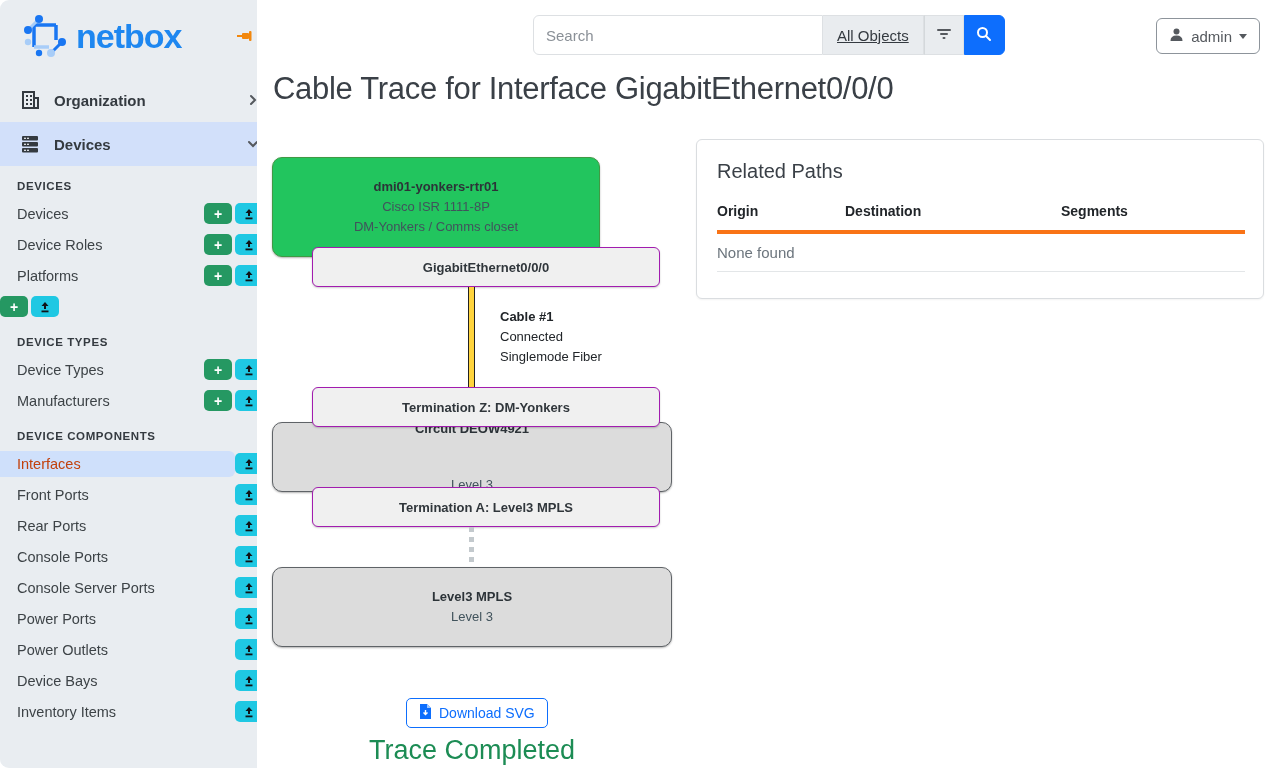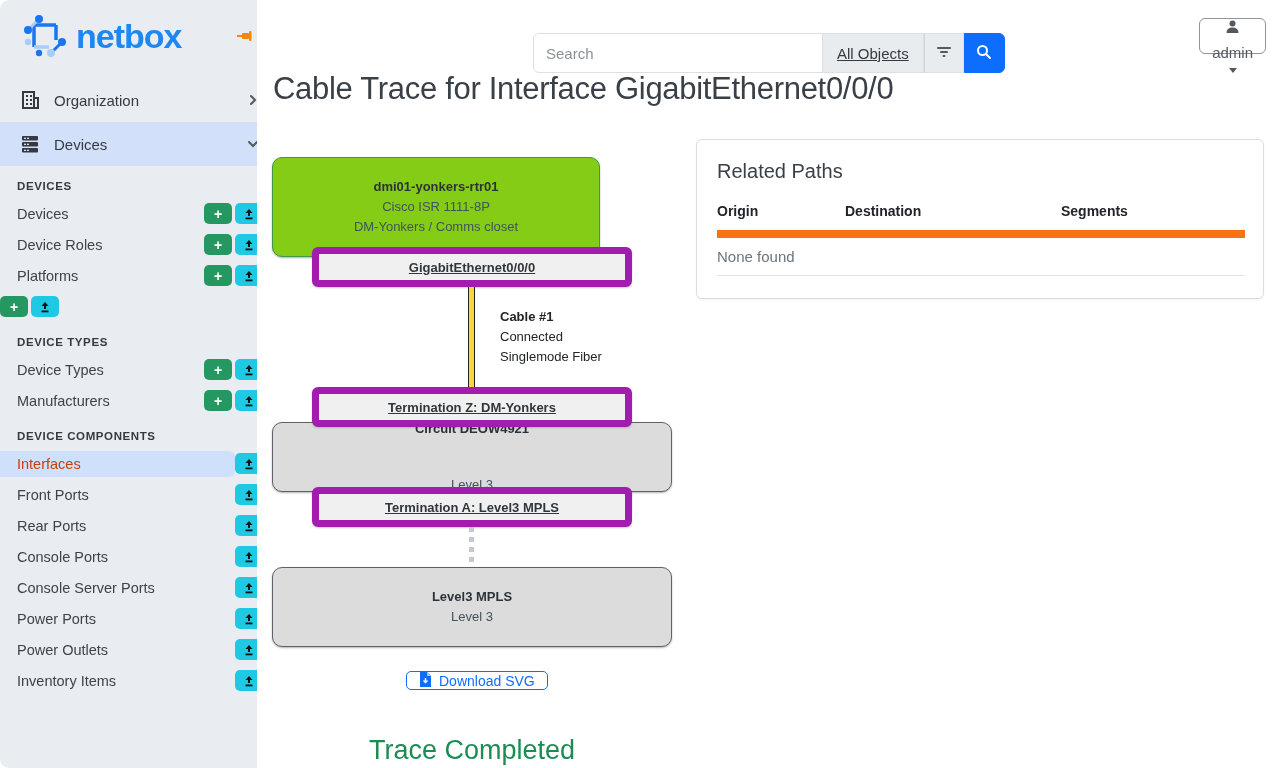--- a/index.html
+++ b/index.html
@@ -9,98 +9,98 @@
   
   .sidebar { position:absolute; left:0; top:0; width:276px; height:768px;
     background:#e9edf1; border-right:1px solid #c9ccce;border-radius:9px; }
   .sb-scroll-track { position:absolute; right:1px; top:0; width:7px; height:768px; background:#dde0e3; }
   .logo-row { display:flex; align-items:center; padding:12px 14px 10px 22px; height:70px; }
   .logo-text { font-size:34px; font-weight:bold; color:#1e87f0; letter-spacing:-1px; margin-left:8px; }
   .pin-btn { margin-left:auto; margin-right:8px; cursor:pointer; }
 
   .nav-top { margin-top:8px; }
   .nav-item { display:flex; align-items:center; height:44px; padding:0 16px 0 20px;
-    font-size:15px; font-weight:normal; color:#343a40; cursor:pointer; }
+    font-size:15px; font-weight:bold; color:#343a40; cursor:pointer; }
   .nav-item.active { background:#d2e0fa; }
   .nav-item .nav-label { margin-left:14px; }
   .nav-item .chev { margin-left:auto; color:#55595e; }
 
   .sb-section-title { font-size:11.5px; font-weight:bold; letter-spacing:.6px;
     color:#343a40; padding:14px 16px 6px 17px; }
   .sb-row { display:flex; align-items:center; height:31px; }
   .sb-row-label { flex:1; font-size:14.5px; color:#3d4347; padding:5px 8px 5px 17px;
     border-radius:0 6px 6px 0; cursor:pointer; }
   .sb-row.active .sb-row-label { background:#cfe0fb; color:#c2410c; }
   .sb-btns { display:flex; gap:3px; margin-right:12px; }
   .sb-btn { width:28px; height:21px; border:none; border-radius:5px; display:flex;
     align-items:center; justify-content:center; cursor:pointer; padding:0; }
   .sb-btn.add { background:#259862; color:#fff; font-size:14px; font-weight:bold; }
   .sb-btn.import { background:#1fc8e3; color:#101418; }
 
   
   .main { position:absolute; left:257px; top:0; width:1023px; height:768px; background:#fff; }
 
-  .searchbar { position:absolute; left:276px; top:33px; display:flex; height:32px; }
+  .searchbar { position:absolute; left:276px; top:15px; display:flex; height:32px; }
   .search-input { width:290px; height:40px; border:1px solid #dde0e3; background:#fff;
     border-radius:6px 0 0 6px; padding:0 12px; font-size:15px; color:#343a40; outline:none; }
   .search-input::placeholder { color:#8a9097; }
   .scope-btn { height:40px; background:#e9ecef; border:1px solid #dde0e3; border-left:none;
     font-size:15px; color:#343a40; padding:0 14px; cursor:pointer;text-decoration:underline; }
   .filter-btn { width:40px; height:40px; background:#e9ecef; border:1px solid #dde0e3;
     border-left:1px solid #d4d8db; display:flex; align-items:center; justify-content:center; cursor:pointer; }
   .search-btn { width:41px; height:40px; background:#0d6efd; border:1px solid #0d6efd;
     border-radius:0 6px 6px 0; display:flex; align-items:center; justify-content:center; cursor:pointer; }
 
-  .user-btn { position:absolute; right:14px; top:18px; height:36px; padding:0 12px;
+  .user-btn { position:absolute; right:20px; top:18px; height:36px; padding:0 12px;
     border:1px solid #8d949b; border-radius:6px; background:#fff; display:flex;
-    align-items:center; gap:7px; font-size:15px; color:#55595e; cursor:pointer;flex-direction:column; }
+    align-items:center; gap:7px; font-size:15px; color:#55595e; cursor:pointer; }
   .caret { width:0; height:0; border-left:4.5px solid transparent;
     border-right:4.5px solid transparent; border-top:5px solid #55595e; }
 
   .page-title { position:absolute; left:16px; top:71px; font-size:31px; font-weight:400;
     color:#3a4047; letter-spacing:-.3px; }
 
   
   .trace { position:absolute; left:15px; top:157px; width:400px; }
   .t-node { position:absolute; border-radius:10px; display:flex; flex-direction:column;
     align-items:center; justify-content:center; text-align:center;
     box-shadow:0 1px 2px rgba(0,0,0,.3); cursor:pointer; }
-  .t-device { left:0; top:0; width:328px; height:100px; background:#84cc16; border:1px solid #409944; }
+  .t-device { left:0; top:0; width:328px; height:100px; background:#22c55e; border:1px solid #409944; }
   .t-name { font-size:13px; font-weight:bold; color:#2c3338; line-height:20px; }
   .t-sub { font-size:13px; color:#41535c; line-height:20px; }
-  .t-port { position:absolute; left:40px; width:320px; height:40px; background:#f0f0f0;
-    border:7px solid #a21caf; border-radius:6px; display:flex; align-items:center;
+  .t-port { position:absolute; left:40px; width:348px; height:40px; background:#f0f0f0;
+    border:1px solid #a21caf; border-radius:6px; display:flex; align-items:center;
     justify-content:center; font-size:13px; font-weight:bold; color:#30363b;
-    box-shadow:0 1px 2px rgba(0,0,0,.2); cursor:pointer;text-decoration:underline; }
+    box-shadow:0 1px 2px rgba(0,0,0,.2); cursor:pointer; }
   .t-iface { top:90px; }
   .t-termz { top:230px; }
   .t-terma { top:330px; }
   .t-big { left:0; width:400px; background:#dcdcdc; border:1px solid #5f6367; }
   .t-circuit { top:265px; height:70px; z-index:0;gap:36px; }
   .t-provider { top:410px; height:80px; }
   .cable-line { position:absolute; left:196px; top:130px; width:7px; height:100px;
     background:#ffd43d; border-left:1.5px solid #222; border-right:1.5px solid #222; }
   .cable-label { position:absolute; left:228px; top:150px; text-align:left; font-size:13px;
     color:#212529; line-height:20px; cursor:pointer; }
   .cable-label b { display:block; }
   .dotted-line { position:absolute; left:197px; top:370px; height:40px; width:5px;
     background-image:repeating-linear-gradient(to bottom,#c3c9cd 0 5px,transparent 5px 10px); }
-  .dl-btn { position:absolute; left:134px; top:514px; height:19px; padding:0 12px;
+  .dl-btn { position:absolute; left:134px; top:541px; height:30px; padding:0 12px;
     background:#fff; border:1px solid #0d6efd; border-radius:5px; color:#0d6efd;
     font-size:14px; display:flex; align-items:center; gap:7px; cursor:pointer; }
   .trace-status { position:absolute; left:0; top:578px; width:400px; text-align:center;
     font-size:27px; color:#1c8c54; }
 
   
   .card { position:absolute; left:439px; top:139px; width:568px; height:160px; background:#fff;
     border:1px solid #dadde0; border-radius:6px; box-shadow:0 1px 2px rgba(0,0,0,.05); }
   .card h2 { font-size:20px; font-weight:400; color:#3a4047; padding:20px 20px 14px 20px; }
   .rp-table { width:528px; margin:0 20px; border-collapse:collapse; }
   .rp-table th { text-align:left; font-size:14px; color:#212529; padding:6px 0 11px 0;
-    border-bottom:8px solid #f97316; }
+    border-bottom:4px solid #f97316; }
   .rp-table td { font-size:15px; color:#6c757d; padding:10px 0; border-bottom:1px solid #e3e6e8; }
   .col-origin { width:128px; } .col-dest { width:216px; }
 
   .icon-svg { display:block; }
 </style>
 </head>
 <body>
 
 <aside class="sidebar">
   <div class="sb-scroll-track"></div>
@@ -316,20 +316,31 @@
         <button class="sb-btn import">
           <svg width="12" height="12" viewBox="0 0 12 12">
             <path d="M6 1 L9.5 5 H7 V8 H5 V5 H2.5 Z" fill="#101418"></path>
             <rect x="2.5" y="9.5" width="7" height="1.8" fill="#101418"></rect>
           </svg>
         </button>
       </span>
   </div>
   <div class="sb-row">
     <span class="sb-row-label">Power Outlets</span>
+    <span class="sb-btns">
+        <button class="sb-btn import">
+          <svg width="12" height="12" viewBox="0 0 12 12">
+            <path d="M6 1 L9.5 5 H7 V8 H5 V5 H2.5 Z" fill="#101418"></path>
+            <rect x="2.5" y="9.5" width="7" height="1.8" fill="#101418"></rect>
+          </svg>
+        </button>
+      </span>
+  </div>
+  <div class="sb-row">
+    <span class="sb-row-label">Device Bays</span>
     <span class="sb-btns">
         <button class="sb-btn import">
           <svg width="12" height="12" viewBox="0 0 12 12">
             <path d="M6 1 L9.5 5 H7 V8 H5 V5 H2.5 Z" fill="#101418"></path>
             <rect x="2.5" y="9.5" width="7" height="1.8" fill="#101418"></rect>
           </svg>
         </button>
       </span>
   </div>
   <div class="sb-row">

